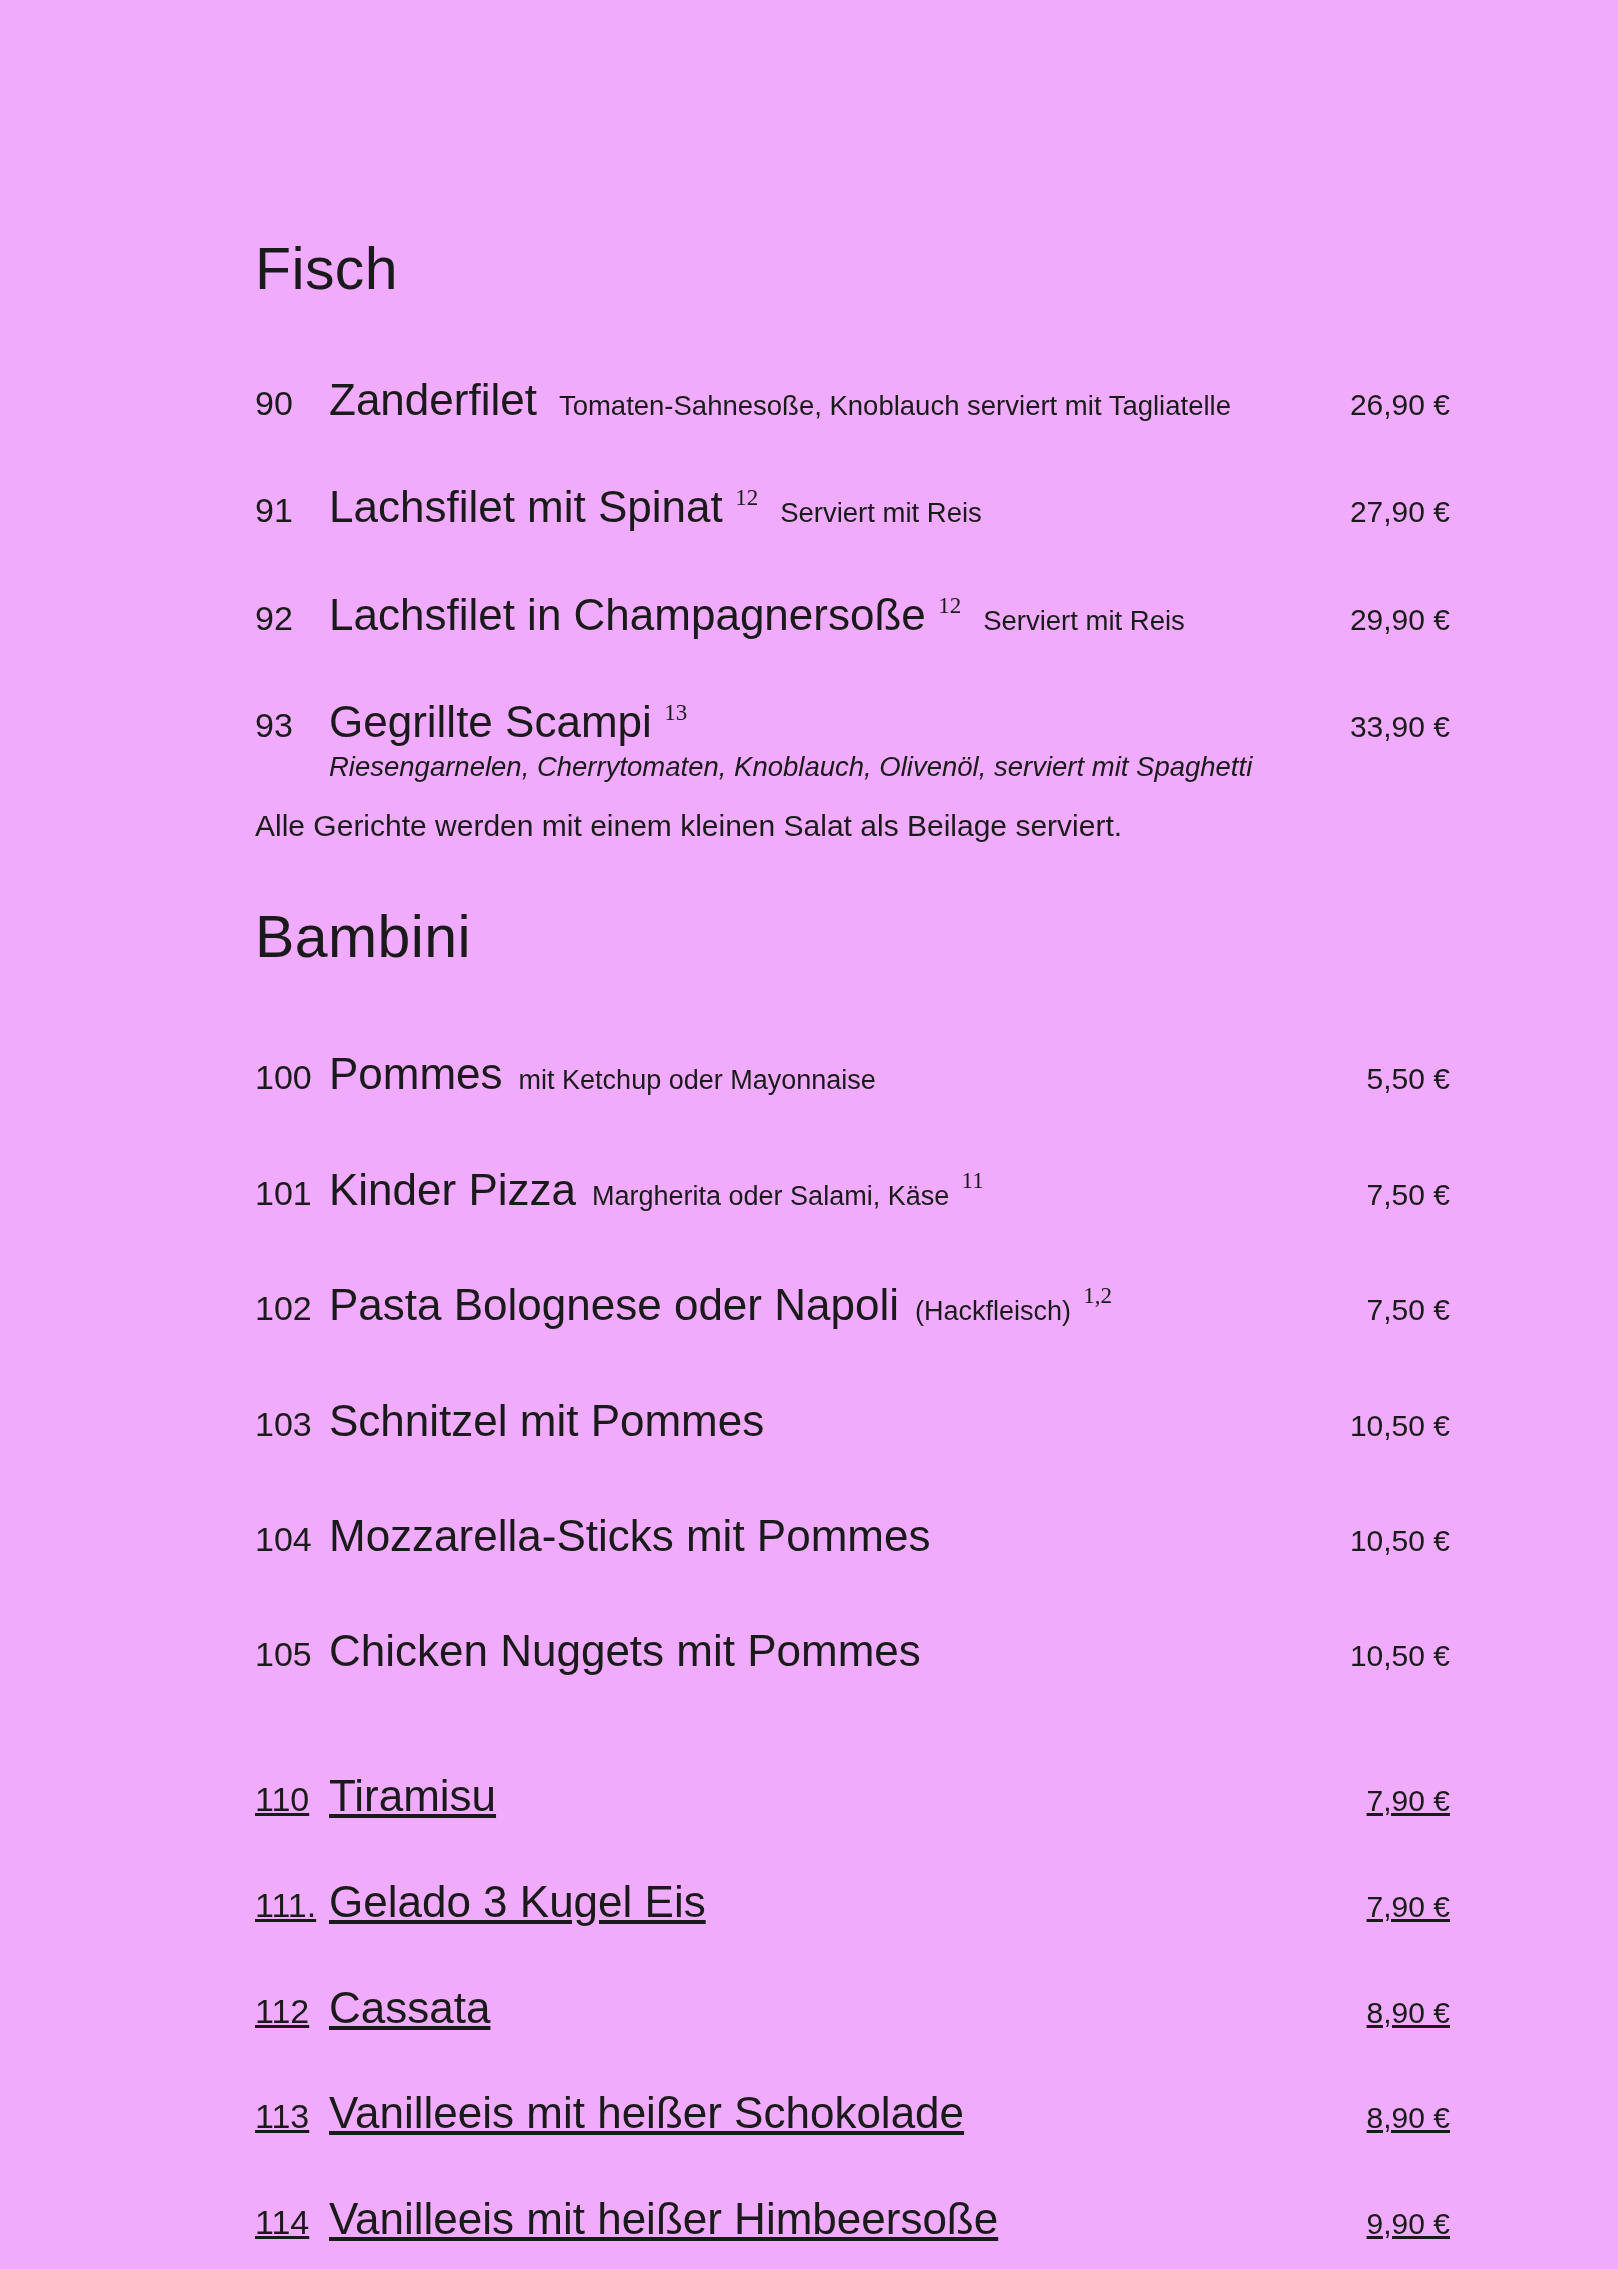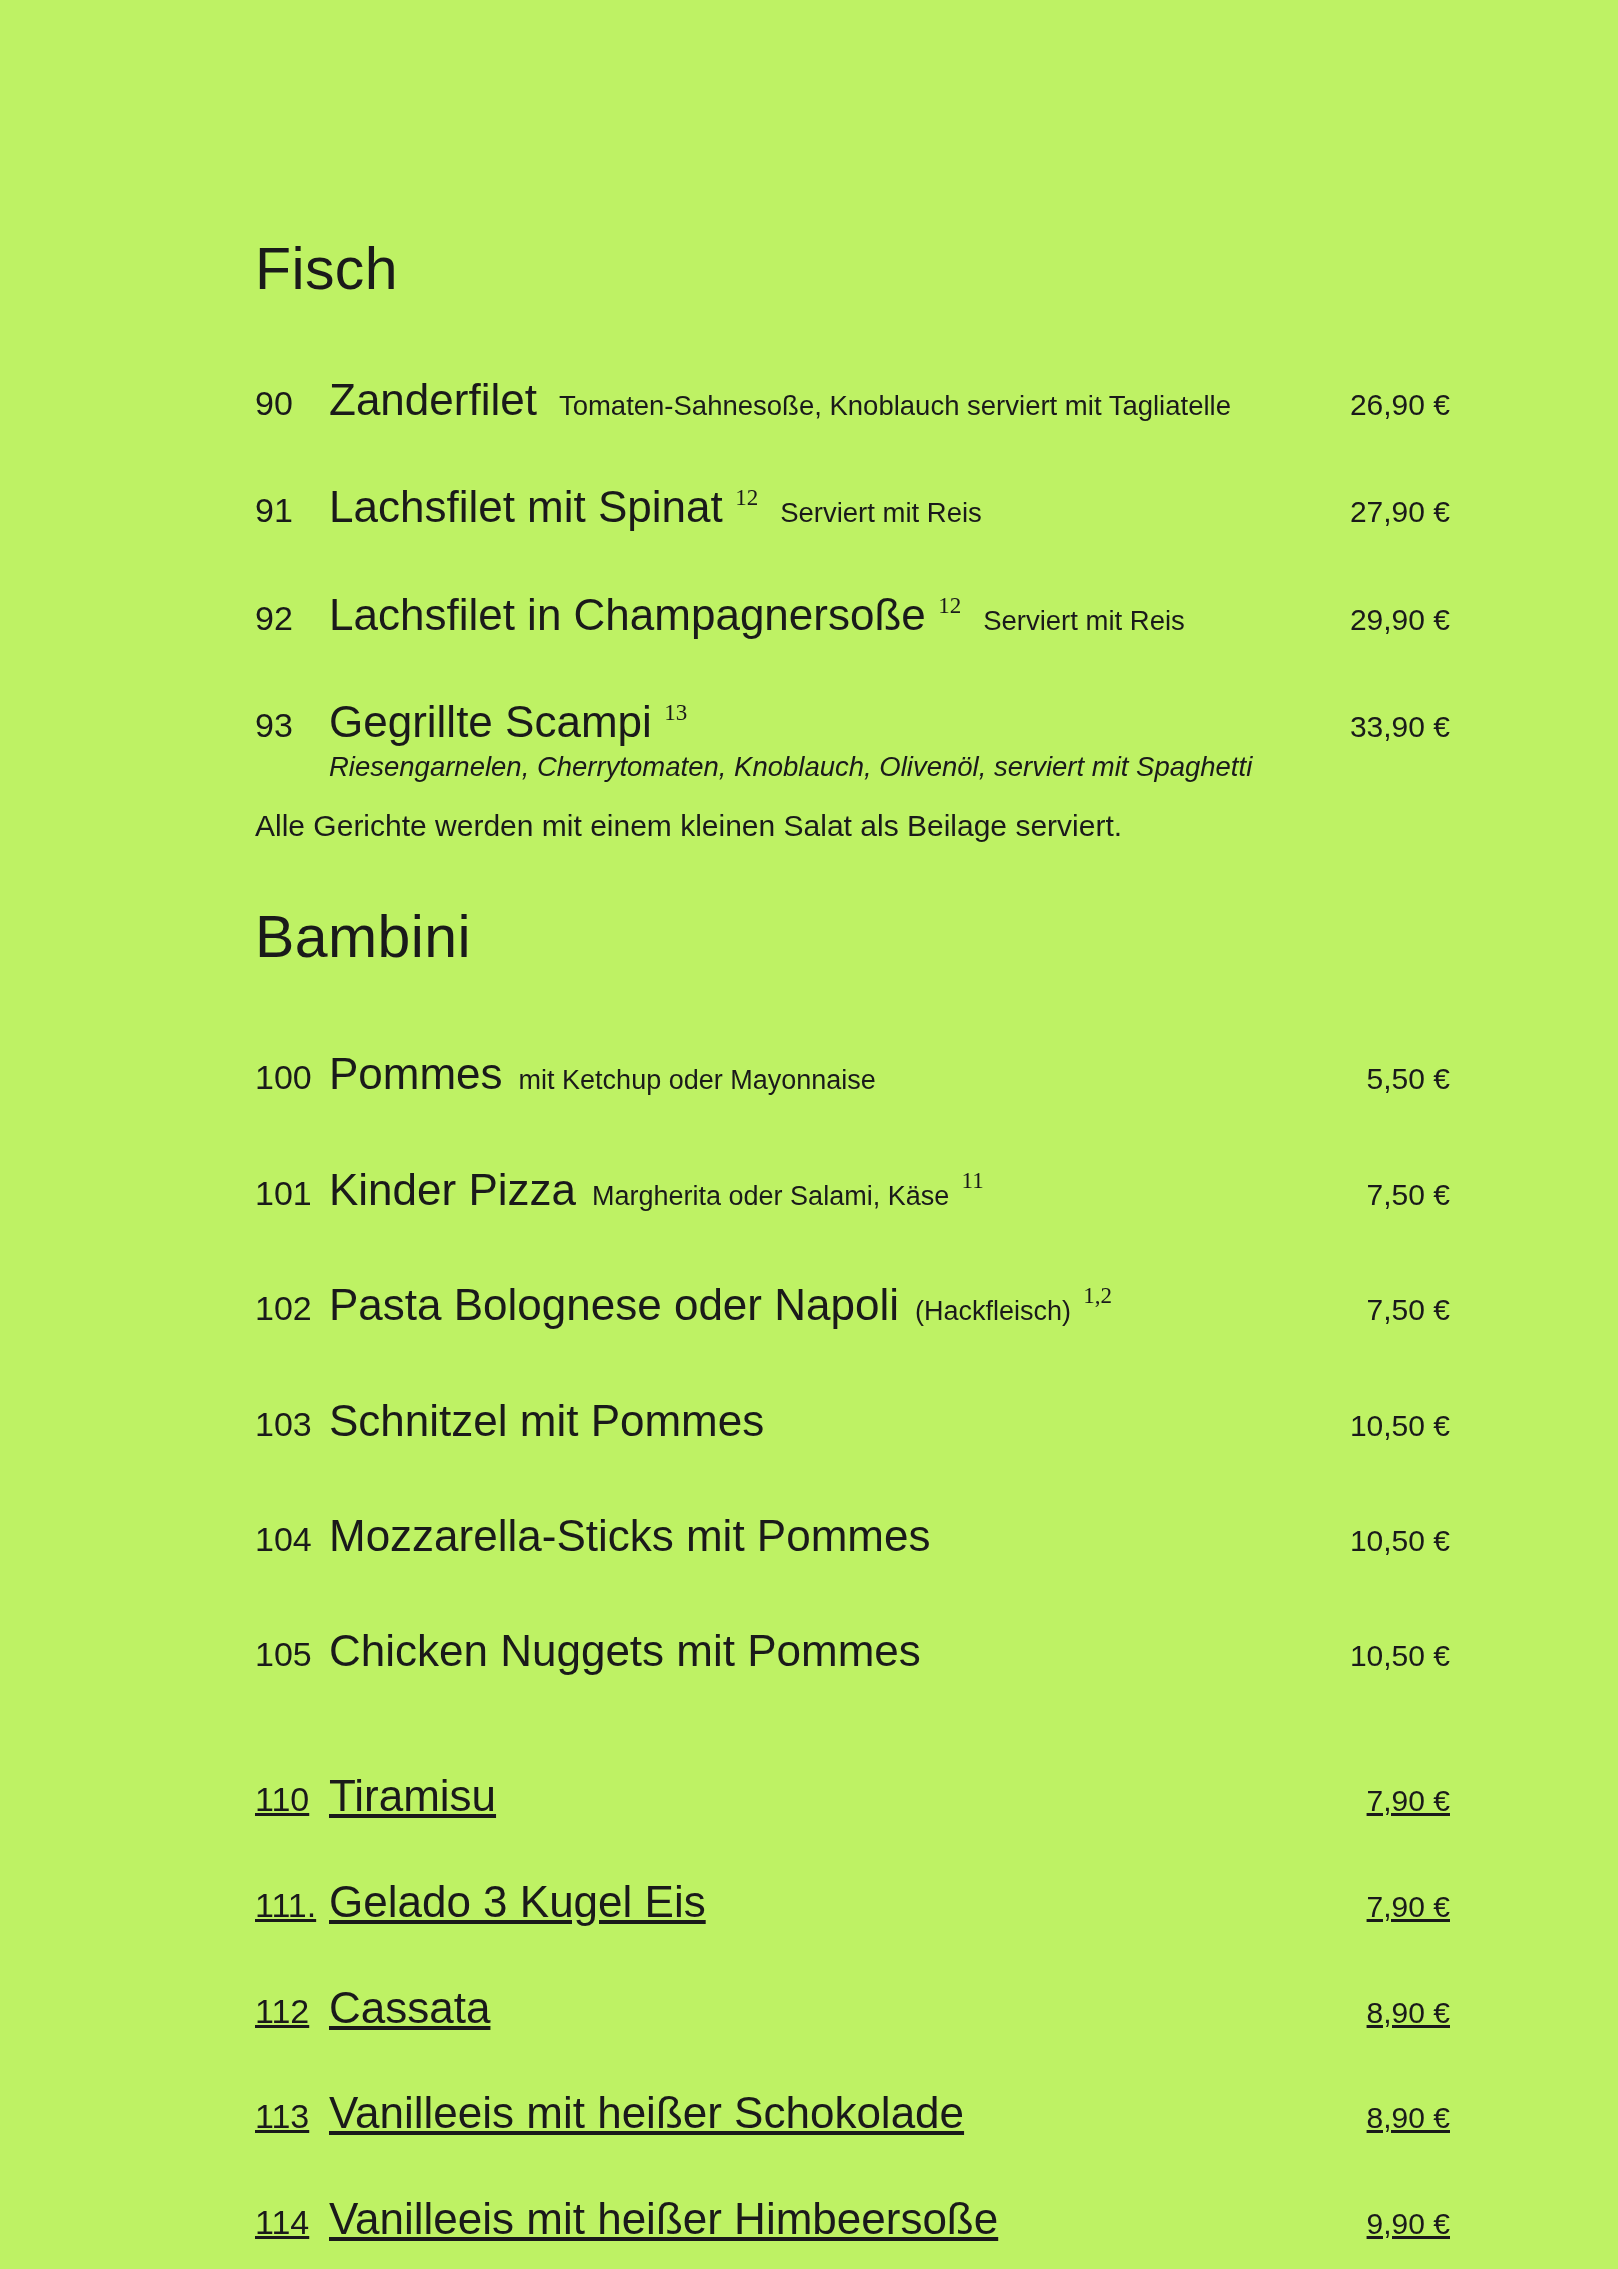--- a/index.html
+++ b/index.html
@@ -78,21 +78,21 @@
   }
 
   .section-note {
     font-size: 30px;
     margin-top: 26.6px;
   }
 </style>
 </head>
 <body>
 
-<div class="page" style="background: #bef264; color: rgb(26, 26, 26);">
+<div class="page" style="background: #f0abfc; color: rgb(26, 26, 26);">
   <div id="menu-root">
   <div class="section section-fisch">
     <h2 class="section-title">Fisch</h2>
     <div class="section-items">
   <div class="menu-item">
     <div class="item-row">
       <span class="item-number">90</span>
       <span class="item-name">Zanderfilet</span>
 
       <span class="item-small">Tomaten-Sahnesoße, Knoblauch serviert mit Tagliatelle</span>

